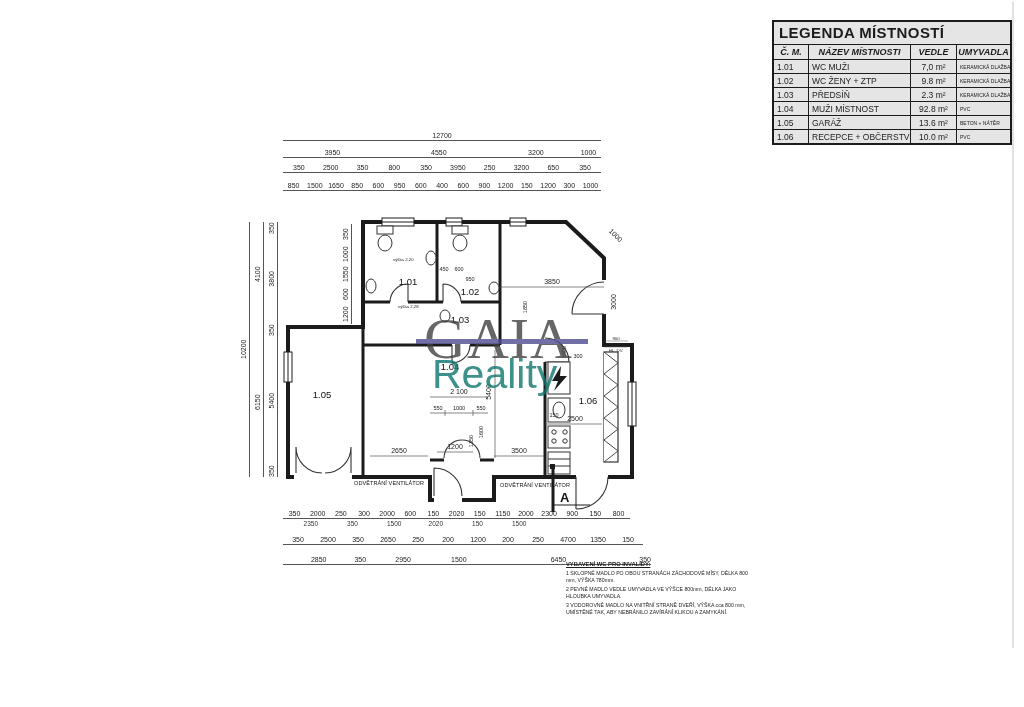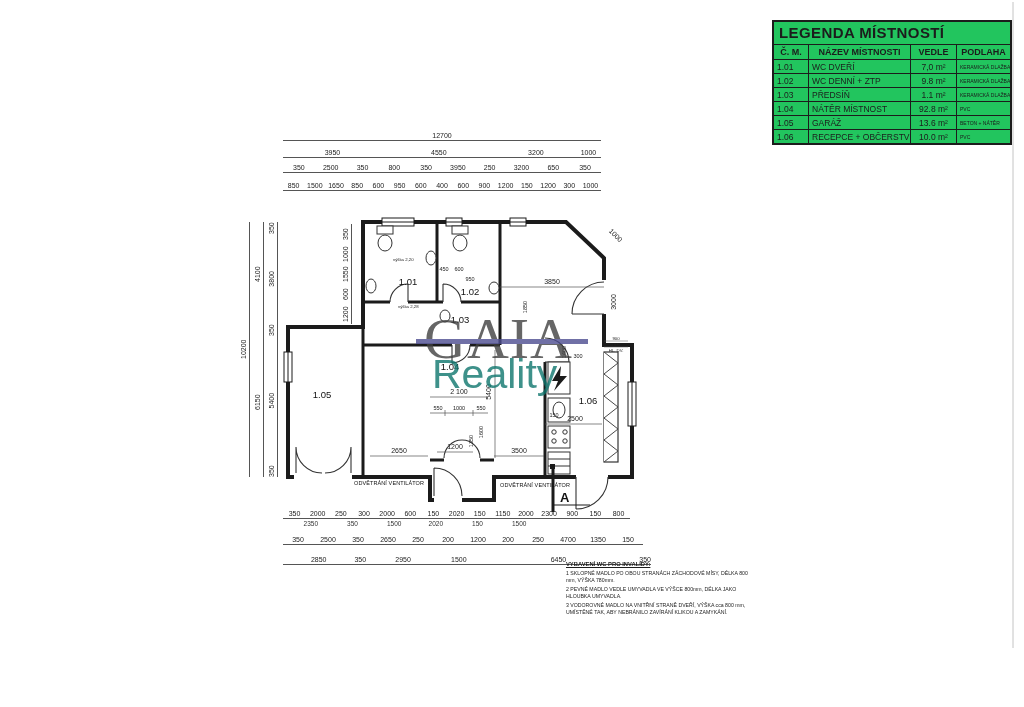--- a/index.html
+++ b/index.html
@@ -14,24 +14,24 @@
   .hdim span { flex:1 1 0; text-align:center; font-size:7px; line-height:9px; color:#222; white-space:nowrap; }
   .nol { border-bottom:none; }
   .nol span { font-size:6.5px; color:#333; }
 
   
   .vdim { position:absolute; display:flex; flex-direction:column; border-right:1px solid #555; width:12px; }
   .vdim span { flex:1 1 0; display:flex; align-items:center; justify-content:center;
                font-size:7px; color:#222; writing-mode:vertical-rl; transform:rotate(180deg); white-space:nowrap; }
 
   
-  .legend { position:absolute; left:772px; top:20px; width:240px; border:2px solid #1c1c1c; background:#22c55e; box-sizing:border-box; }
+  .legend { position:absolute; left:772px; top:20px; width:240px; border:2px solid #1c1c1c; background:#e5e5e5; box-sizing:border-box; }
   .legend-title { font-size:15px; font-weight:600; letter-spacing:.4px; padding:2px 5px 3px 5px; border-bottom:1.5px solid #1c1c1c; }
   .legend-header, .legend-row { display:grid; grid-template-columns:34px 102px 46px 1fr; }
-  .legend-header span { font-size:9px; font-weight:600; text-align:center; padding:2px 1px; border-left:1.5px solid #1c1c1c; }
+  .legend-header span { font-size:9px; font-weight:600; text-align:center; padding:2px 1px; border-left:1.5px solid #1c1c1c;font-style:italic; }
   .legend-header span:first-child { border-left:none; }
   .legend-row { border-top:1.5px solid #1c1c1c; }
   .legend-row span { font-size:8.5px; padding:1.5px 3px; border-left:1.5px solid #1c1c1c; white-space:nowrap; overflow:hidden; }
   .legend-row span:first-child { border-left:none; }
   .legend-row span:nth-child(3) { text-align:center; }
   .legend-row span:nth-child(4) { font-size:5px; padding-top:4px; }
 
   
   .watermark { position:absolute; left:424px; top:310px; width:220px; opacity:.8; z-index:5; pointer-events:none; }
   .wm-gaia { position:relative; font-family:"Liberation Serif", serif; font-weight:normal; font-size:58px; line-height:1; letter-spacing:1px; color:#404040; }
@@ -319,44 +319,44 @@
         <div class="notes-item">3 VODOROVNÉ MADLO NA VNITŘNÍ STRANĚ DVEŘÍ, VÝŠKA cca 800 mm, UMÍSTĚNÉ TAK, ABY NEBRÁNILO ZAVÍRÁNÍ KLIKOU A ZAMYKÁNÍ.</div>
       </div>
   </div>
 
   <div class="legend">
     <div class="legend-title">LEGENDA MÍSTNOSTÍ</div>
     <div class="legend-header">
         <span>Č. M.</span>
         <span>NÁZEV MÍSTNOSTI</span>
         <span>VEDLE</span>
-        <span>PODLAHA</span>
+        <span>UMYVADLA</span>
       </div>
     <div>
         <div class="legend-row">
         <span>1.01</span>
-        <span>WC DVEŘÍ</span>
+        <span>WC MUŽI</span>
         <span>7,0 m²</span>
         <span>KERAMICKÁ DLAŽBA</span>
       </div>
         <div class="legend-row">
         <span>1.02</span>
-        <span>WC DENNÍ + ZTP</span>
+        <span>WC ŽENY + ZTP</span>
         <span>9.8 m²</span>
         <span>KERAMICKÁ DLAŽBA</span>
       </div>
         <div class="legend-row">
         <span>1.03</span>
         <span>PŘEDSÍŇ</span>
-        <span>1.1 m²</span>
+        <span>2.3 m²</span>
         <span>KERAMICKÁ DLAŽBA</span>
       </div>
         <div class="legend-row">
         <span>1.04</span>
-        <span>NÁTĚR MÍSTNOST</span>
+        <span>MUŽI MÍSTNOST</span>
         <span>92.8 m²</span>
         <span>PVC</span>
       </div>
         <div class="legend-row">
         <span>1.05</span>
         <span>GARÁŽ</span>
         <span>13.6 m²</span>
         <span>BETON + NÁTĚR</span>
       </div>
         <div class="legend-row">

